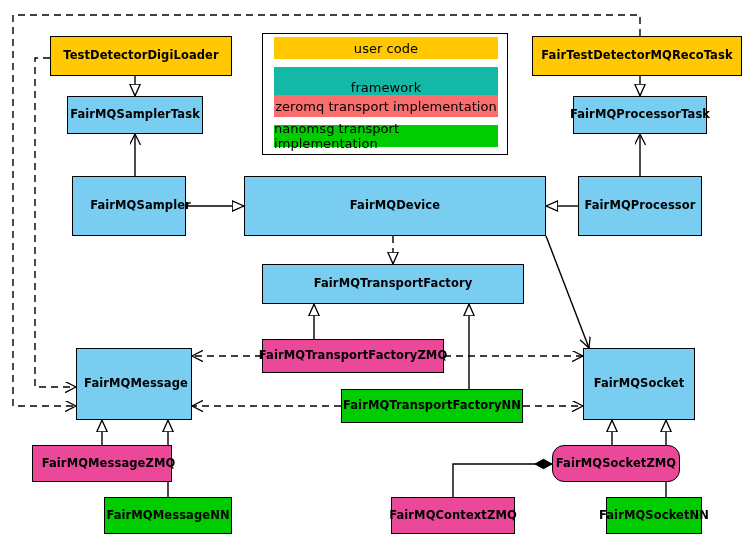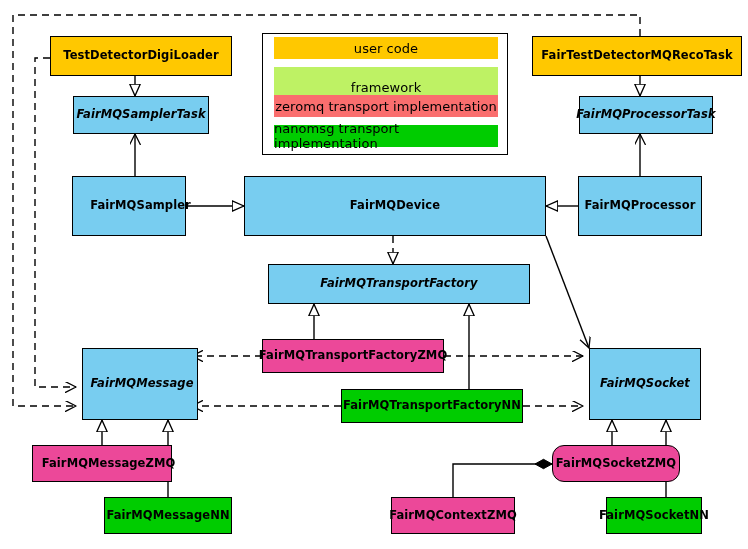--- a/index.html
+++ b/index.html
@@ -32,22 +32,20 @@
     justify-content: center;
     text-align: center;
     font-size: 11.5px;
     font-weight: bold;
     color: #000000;
     line-height: 1.15;
     letter-spacing: 0.1px;
     padding: 0 4px;
   }
   .node.abstract {
-    font-style: italic;
-    margin-left: 6px;
   }
   .fill-user { background: #ffc800; }
   .fill-framework { background: #78cdf0; }
   .fill-zmq { background: #ec4899; }
   .fill-nn { background: #00cc00; }
 
   #legend-box {
     position: absolute;
     box-sizing: border-box;
     border: 1.4px solid #000000;
@@ -135,21 +133,21 @@
       <path d="M 50,58 L 35,58 L 35,387 L 76,387" marker-end="url(#open-arrow)"></path>
 
       <path d="M 640,36 L 640,15 L 13,15 L 13,406 L 76,406" marker-end="url(#open-arrow)"></path>
     </g>
   </svg>
 
   <div id="legend-box" style="left: 262px; top: 33px; width: 246px; height: 122px;">
     <div class="legend-row fill-user" style="left: 11px; top: 3px; width: 224px; height: 22px; background: rgb(255, 200, 0);">
       <span>user code</span>
     </div>
-    <div class="legend-row fill-framework" style="left: 11px; top: 33px; width: 224px; height: 40px; background: #bef264;">
+    <div class="legend-row fill-framework" style="left: 11px; top: 33px; width: 224px; height: 40px; background: #14b8a6;">
       <span>framework</span>
     </div>
     <div class="legend-row fill-zmq" style="left: 11px; top: 61px; width: 224px; height: 22px; background: rgb(250, 110, 110);">
       <span>zeromq transport implementation</span>
     </div>
     <div class="legend-row fill-nn" style="left: 11px; top: 91px; width: 224px; height: 22px; background: rgb(0, 204, 0);">
       <span>nanomsg transport implementation</span>
     </div>
   </div>
 

